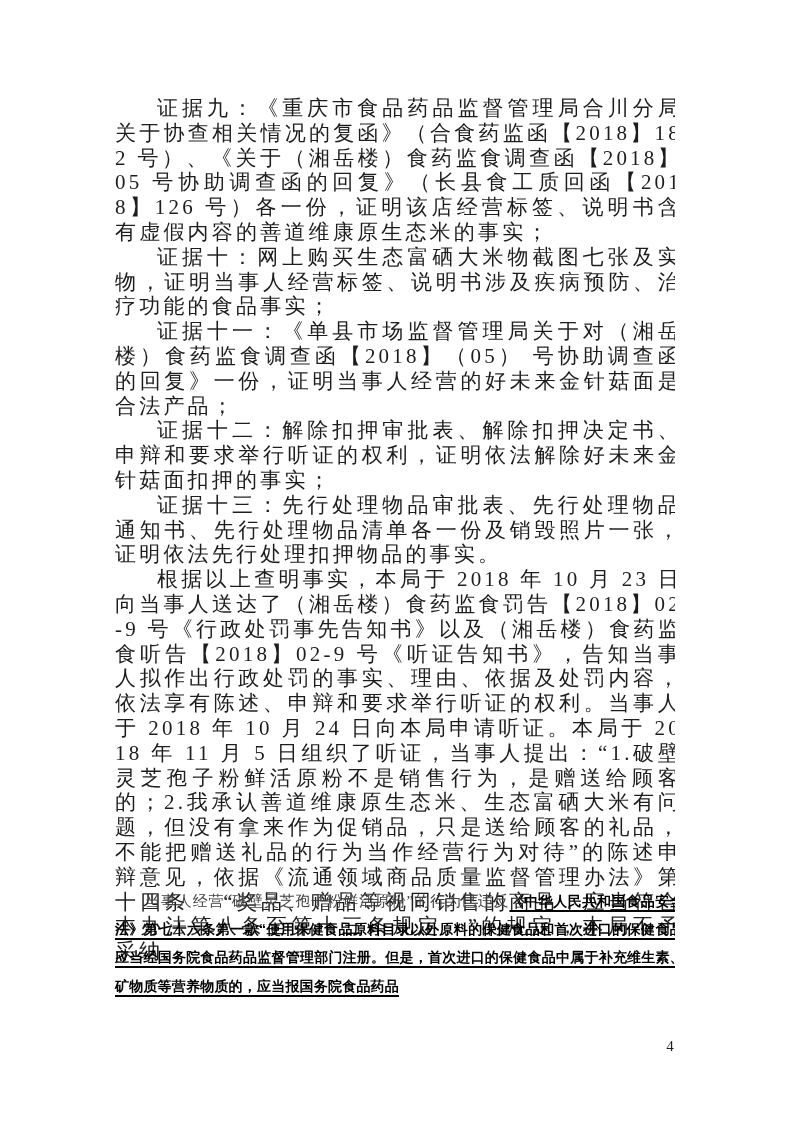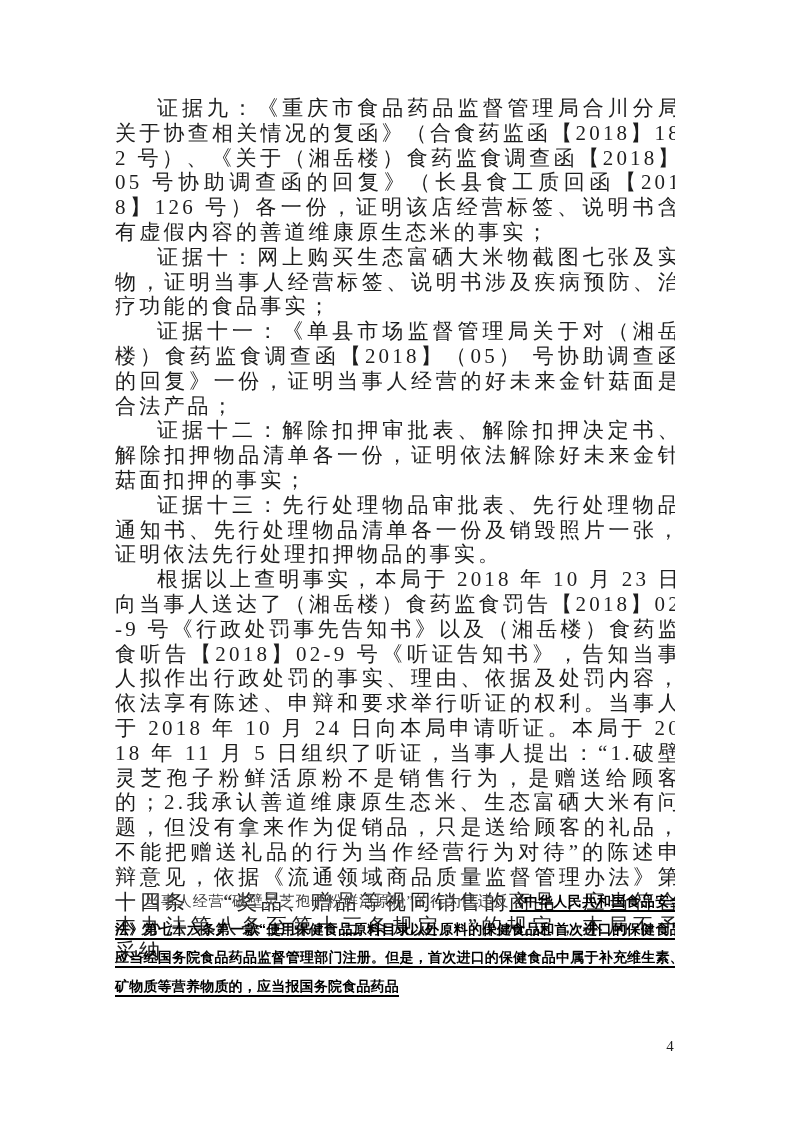--- a/index.html
+++ b/index.html
@@ -72,21 +72,21 @@
   }
 </style>
 </head>
 <body>
 
 <div class="page">
   <div class="content">
     <p class="body-para">证据九：《重庆市食品药品监督管理局合川分局关于协查相关情况的复函》（合食药监函【2018】182 号）、《关于（湘岳楼）食药监食调查函【2018】05 号协助调查函的回复》（长县食工质回函【2018】126 号）各一份，证明该店经营标签、说明书含有虚假内容的善道维康原生态米的事实；</p>
     <p class="body-para">证据十：网上购买生态富硒大米物截图七张及实物，证明当事人经营标签、说明书涉及疾病预防、治疗功能的食品事实；</p>
     <p class="body-para">证据十一：《单县市场监督管理局关于对（湘岳楼）食药监食调查函【2018】（05） 号协助调查函的回复》一份，证明当事人经营的好未来金针菇面是合法产品；</p>
-    <p class="body-para">证据十二：解除扣押审批表、解除扣押决定书、解除扣押物品清单各一份，证明依法解除好未来金针菇面扣押的事实；</p>
+    <p class="body-para">证据十二：解除扣押审批表、解除扣押决定书、申辩和要求举行听证的权利，证明依法解除好未来金针菇面扣押的事实；</p>
     <p class="body-para">证据十三：先行处理物品审批表、先行处理物品通知书、先行处理物品清单各一份及销毁照片一张，证明依法先行处理扣押物品的事实。</p>
     <p class="body-para">根据以上查明事实，本局于 2018 年 10 月 23 日向当事人送达了（湘岳楼）食药监食罚告【2018】02-9 号《行政处罚事先告知书》以及（湘岳楼）食药监食听告【2018】02-9 号《听证告知书》，告知当事人拟作出行政处罚的事实、理由、依据及处罚内容，依法享有陈述、申辩和要求举行听证的权利。当事人于 2018 年 10 月 24 日向本局申请听证。本局于 2018 年 11 月 5 日组织了听证，当事人提出：“1.破壁灵芝孢子粉鲜活原粉不是销售行为，是赠送给顾客的；2.我承认善道维康原生态米、生态富硒大米有问题，但没有拿来作为促销品，只是送给顾客的礼品，不能把赠送礼品的行为当作经营行为对待”的陈述申辩意见，依据《流通领域商品质量监督管理办法》第十四条　 “奖品、赠品等视同销售的商品，应当符合本办法第八条至第十三条规定。”的规定，本局不予采纳。</p>
   </div>
 
   <p class="violation"><span class="intro">当事人经营“破壁灵芝孢子粉鲜活原粉”的行为已违反</span><span class="law">《中华人民共和国食品安全法》第七十六条第一款“使用保健食品原料目录以外原料的保健食品和首次进口的保健食品应当经国务院食品药品监督管理部门注册。但是，首次进口的保健食品中属于补充维生素、矿物质等营养物质的，应当报国务院食品药品</span></p>
 
   <div class="page-number">4</div>
 </div>
 
 </body></html>

